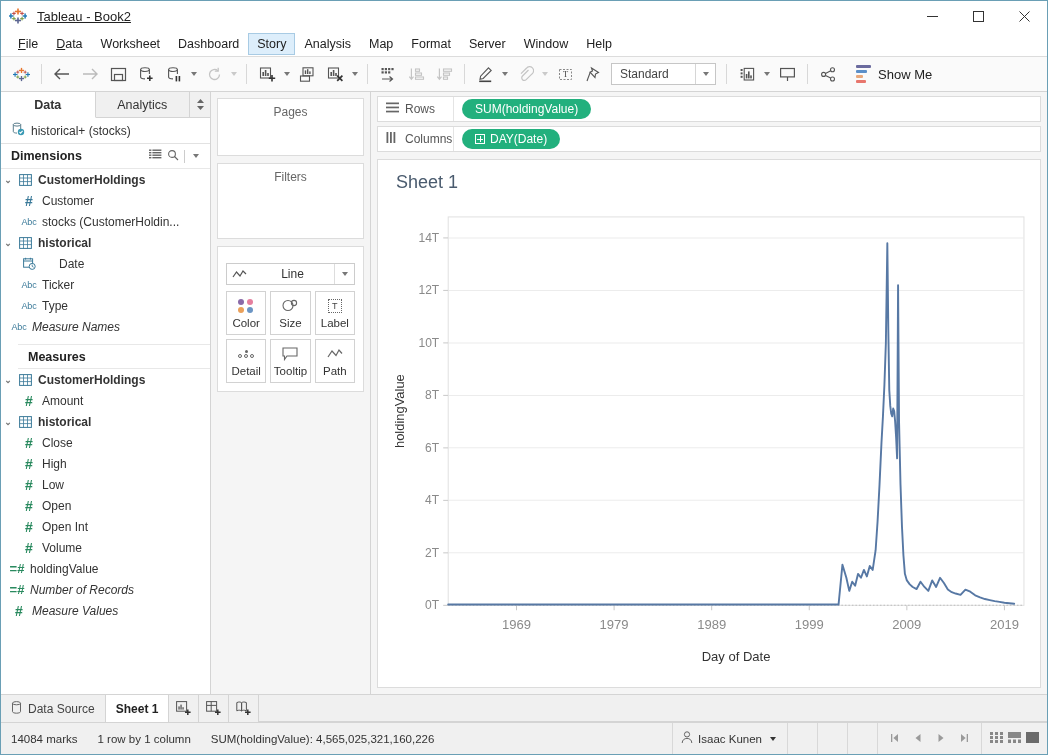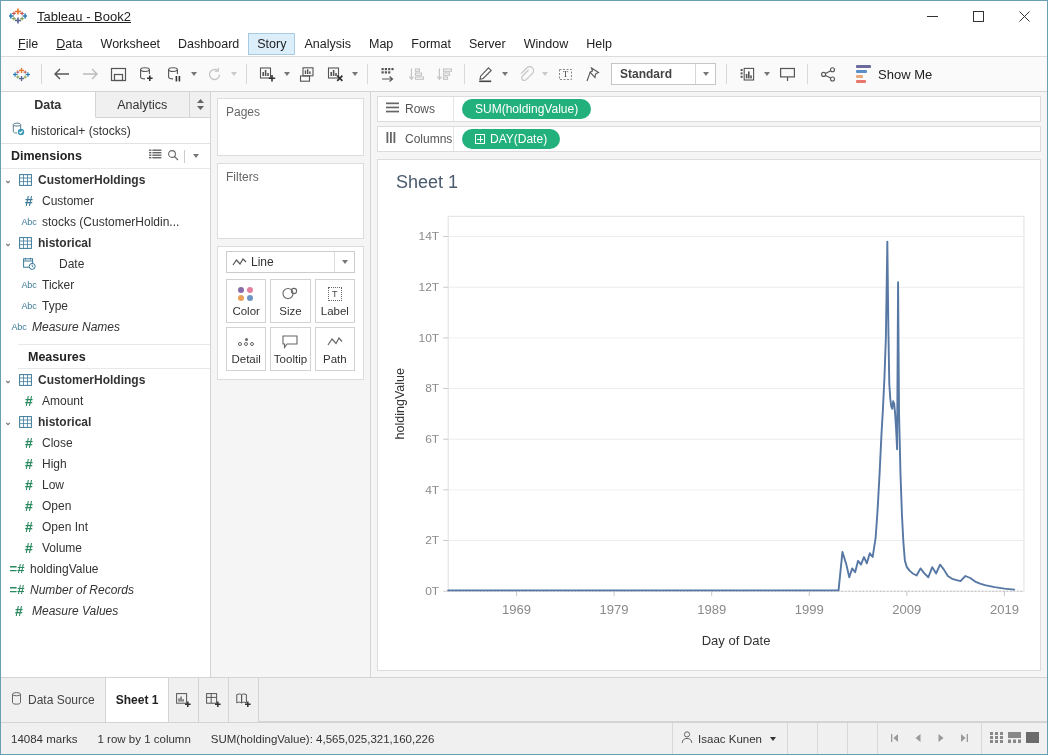--- a/index.html
+++ b/index.html
@@ -79,21 +79,21 @@
     margin: 0 3px;
   }
   .caret-sm.dis { border-top-color: #cacaca; }
   .combo {
     height: 22px; width: 105px;
     border: 1px solid #c6c6c6; background: #fff;
     display: flex; align-items: center;
     font-size: 12px; color: #444;
     margin: 0 4px;
   }
-  .combo .lbl { flex: 1; padding-left: 8px; font-weight: bold; }
+  .combo .lbl { flex: 1; padding-left: 8px; }
   .combo .arw {
     width: 20px; height: 20px;
     border-left: 1px solid #d6d6d6;
     display: flex; align-items: center; justify-content: center;
   }
   .showme {
     display: flex; align-items: center; gap: 7px;
     margin-left: 6px; padding: 0 8px; height: 28px;
     font-size: 13px; color: #222;
   }
@@ -163,28 +163,28 @@
 
   
   .cards {
     width: 160px; min-width: 160px;
     background: #f5f5f5;
     border-right: 1px solid #d4d4d4;
     padding: 6px 6px 0 6px;
     display: flex; flex-direction: column; gap: 7px;
   }
   .card {
-    background: #fff; border: 1px solid #dcdcdc;
+    background: #fff; border: 1px solid #dcdcdc; text-align: center;
   }
   .card-title { font-size: 12px; color: #666; padding: 6px 8px 2px 8px; }
   .card.pages { height: 58px; }
   .card.filters { height: 76px; }
   .card.marks { flex: 0 0 auto; padding-bottom: 8px; }
   .marktype {
-    margin: 4px 8px 6px 8px;
+    margin: 16px 8px 6px 8px;
     height: 22px; border: 1px solid #ccc; background: #fff;
     display: flex; align-items: center; font-size: 12px; color: #333;
   }
   .marktype .mt-ico { width: 24px; display: flex; align-items: center; justify-content: center; }
   .marktype .mt-lbl { flex: 1; }
   .marktype .mt-arw {
     width: 20px; height: 20px; border-left: 1px solid #ddd;
     display: flex; align-items: center; justify-content: center;
   }
   .mgrid { display: grid; grid-template-columns: repeat(3, 1fr); gap: 4px; margin: 0 8px; }
@@ -247,21 +247,21 @@
     display: flex; flex-direction: column; min-height: 0;
   }
   .sheet-title {
     font-size: 18px; color: #4a5b6e; font-weight: normal;
     padding: 12px 0 6px 18px;
   }
   .plotwrap { flex: 1; position: relative; min-height: 0; }
 
   
   .tabstrip {
-    height: 45px; min-height: 28px;
+    height: 28px; min-height: 28px;
     display: flex; align-items: stretch;
     background: #f0f0f0;
     border-top: 1px solid #d4d4d4;
   }
   .tabbtn {
     display: flex; align-items: center; gap: 6px;
     padding: 0 10px;
     font-size: 12px; color: #444;
     border-right: 1px solid #d4d4d4;
     background: #f0f0f0;

